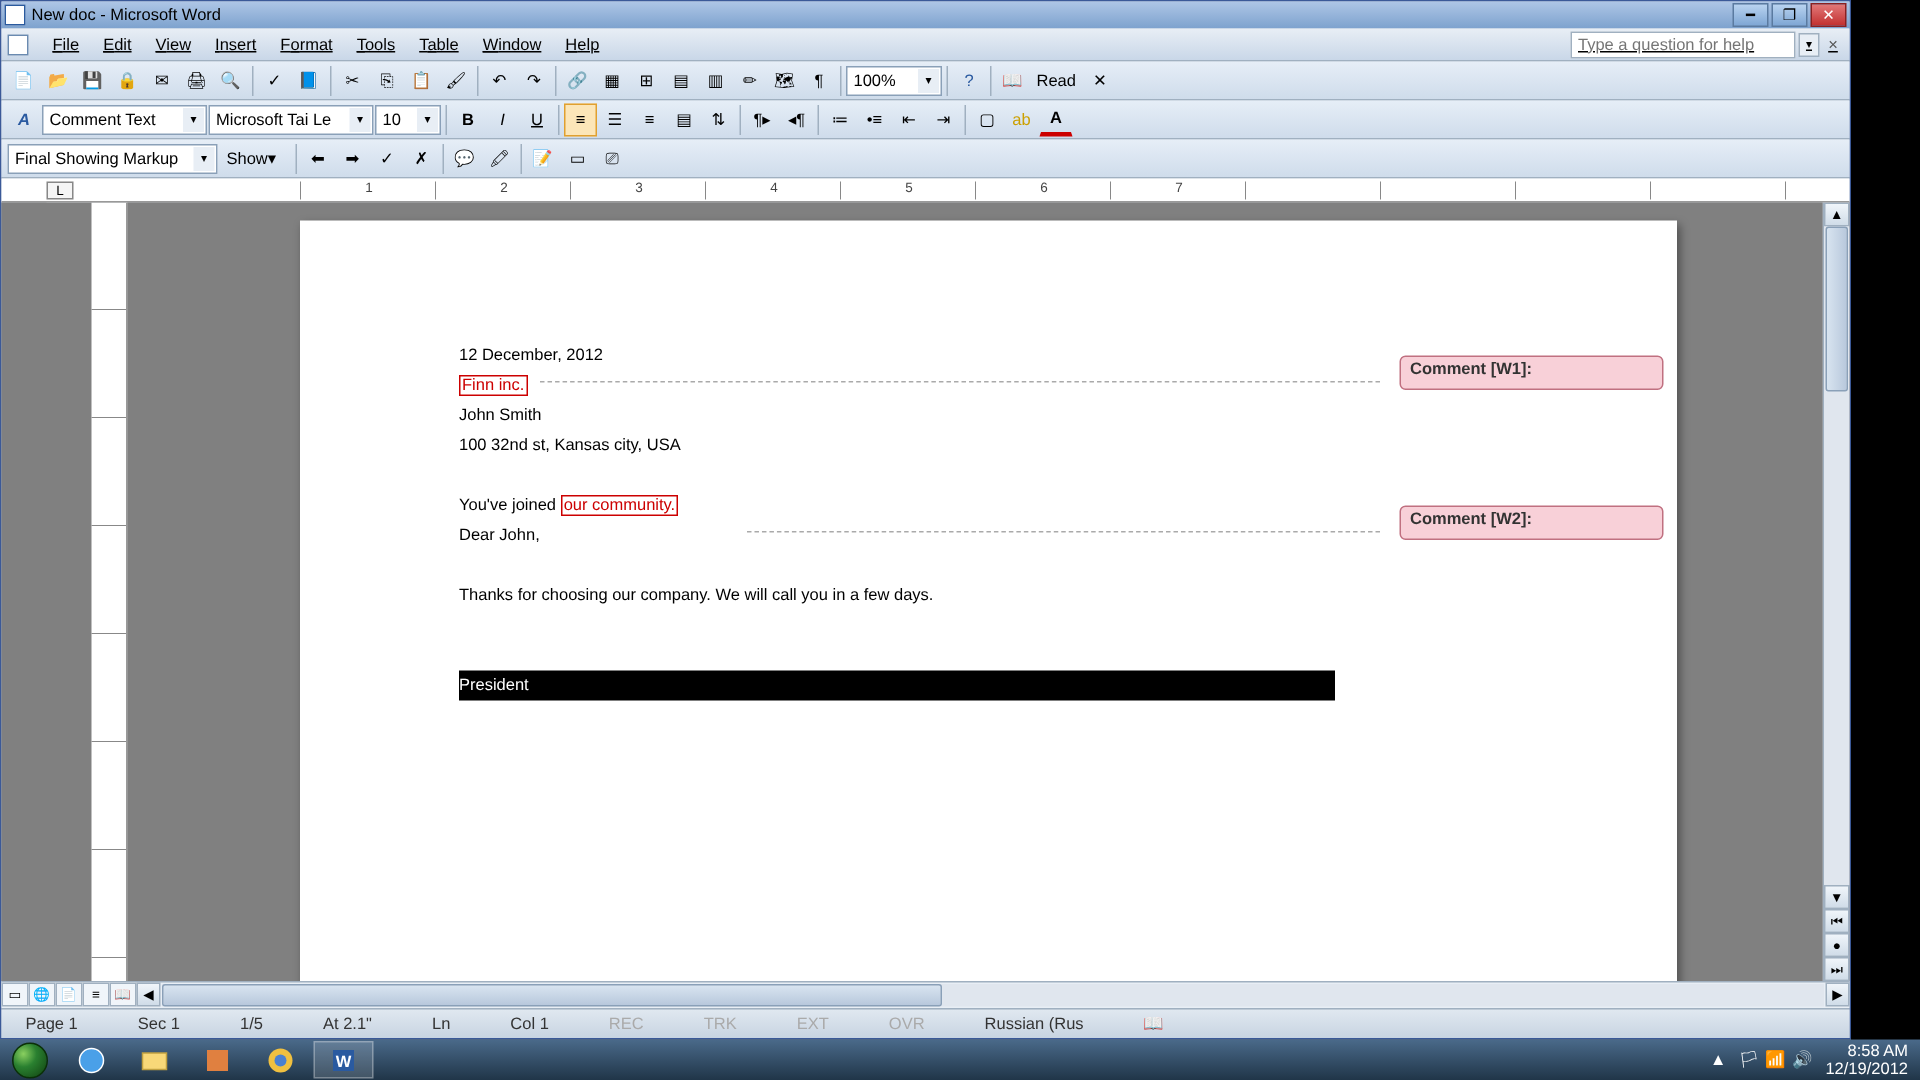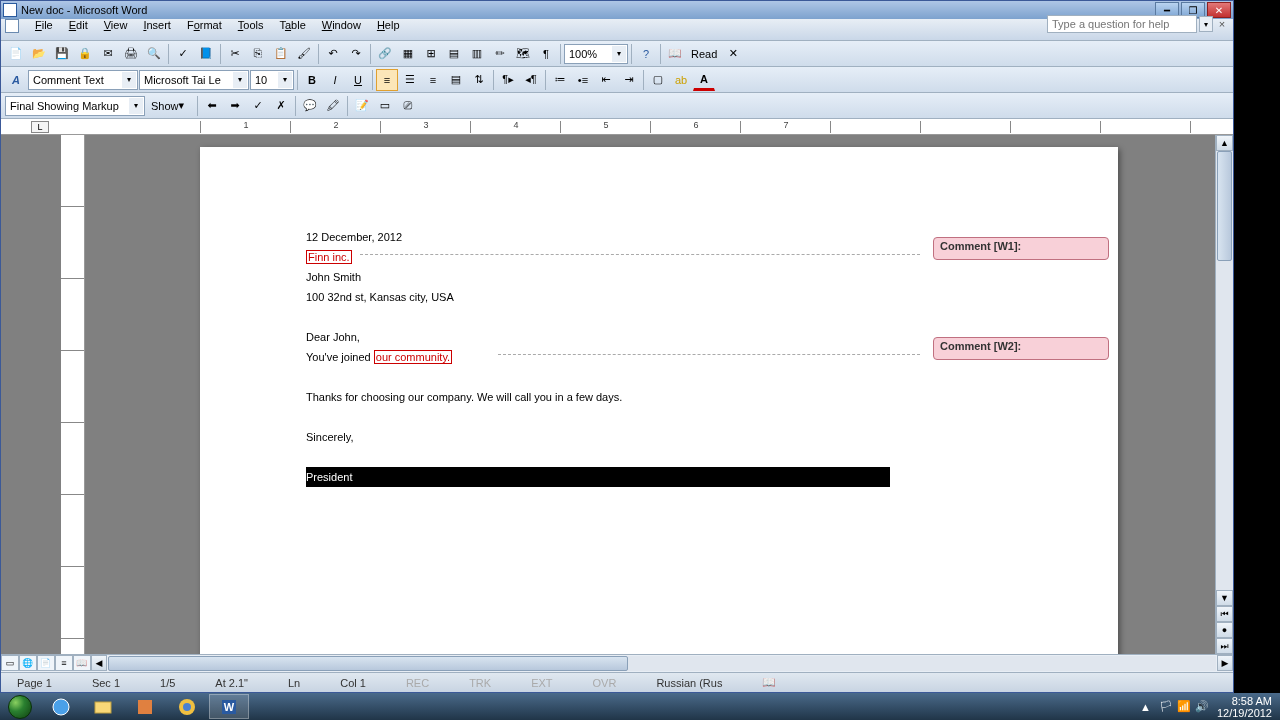--- a/index.html
+++ b/index.html
@@ -8,21 +8,21 @@
 .window { width: 1234px; height: 693px; background: #d4dce4; display: flex; flex-direction: column; border: 1px solid #3b5998; }
 
 .titlebar { height: 18px; background: linear-gradient(#aec6e6, #7da2ce); display: flex; align-items: center; padding: 0 2px; color: #000; }
 .titlebar .doc-icon { width: 14px; height: 14px; background: #fff; border: 1px solid #2a5a9e; margin-right: 4px; }
 .titlebar .title { flex: 1; font-size: 11px; }
 .titlebar .win-btns { display: flex; gap: 2px; }
 .win-btn { width: 24px; height: 16px; display: flex; align-items: center; justify-content: center; font-size: 10px; }
 .win-min, .win-max { background: linear-gradient(#b9d3f0, #7ea6d4); border: 1px solid #5a7aa0; }
 .win-close { background: linear-gradient(#e27878, #c23030); border: 1px solid #8a2020; color: #fff; }
 
-.menubar { height: 22px; background: linear-gradient(#e8eef5, #c9d7e8); display: flex; align-items: flex-end; padding: 7px 4px; border-bottom: 1px solid #a0b0c0; }
+.menubar { height: 22px; background: linear-gradient(#e8eef5, #c9d7e8); display: flex; align-items: center; padding: 7px 4px; border-bottom: 1px solid #a0b0c0; text-decoration: underline; }
 .menubar .doc-icon { width: 14px; height: 14px; background: #fff; border: 1px solid #6a8ab0; margin-right: 8px; }
 .menu-item { padding: 2px 8px; cursor: default; }
 .menu-item u { text-decoration: underline; }
 .help-box { margin-left: auto; display: flex; align-items: center; gap: 2px; }
 .help-input { width: 150px; height: 18px; border: 1px solid #a0b0c0; padding: 0 4px; color: #888; background: #fff; }
 .help-dd { width: 14px; height: 16px; border: 1px solid #a0b0c0; background: #e8eef5; display: flex; align-items: center; justify-content: center; font-size: 8px; }
 .help-x { width: 14px; height: 16px; display: flex; align-items: center; justify-content: center; font-size: 11px; color: #555; }
 
 .toolbar { height: 26px; background: linear-gradient(#e6eef7, #cfdceb); display: flex; align-items: center; padding: 0 4px; border-bottom: 1px solid #a0b0c0; gap: 1px; }
 .tb-btn { width: 22px; height: 22px; display: flex; align-items: center; justify-content: center; border: 1px solid transparent; }
@@ -237,26 +237,25 @@
         <div class="vruler-bg"></div>
       </div>
     <div class="canvas">
       <div class="page">
         <div class="page-text">
           <div>12 December, 2012</div>
           <div><span class="commented">Finn inc.</span></div>
           <div>John Smith</div>
           <div>100 32nd st, Kansas city, USA</div>
           <div>&nbsp;</div>
+          <div><span>You've joined </span><span class="commented">our community.</span></div>
           <div>Dear John,</div>
-          <div><span>You've joined </span><span class="commented">our community.</span></div>
           <div>&nbsp;</div>
           <div>Thanks for choosing our company. We will call you in a few days.</div>
           <div>&nbsp;</div>
-          <div>Sincerely,</div>
           <div>&nbsp;</div>
           <div><span class="sel"><span>President</span> <span class="cursor"></span></span></div>
         </div>
 
         <div class="comment-line" style="top:107px;left:160px;width:560px"></div>
         <div class="comment-line" style="top:207px;left:298px;width:422px"></div>
       </div>
 
       <div class="comment-bubble" style="top:102px;left:848px"><b>Comment [W1]:</b></div>
       <div class="comment-bubble" style="top:202px;left:848px"><b>Comment [W2]:</b></div>

